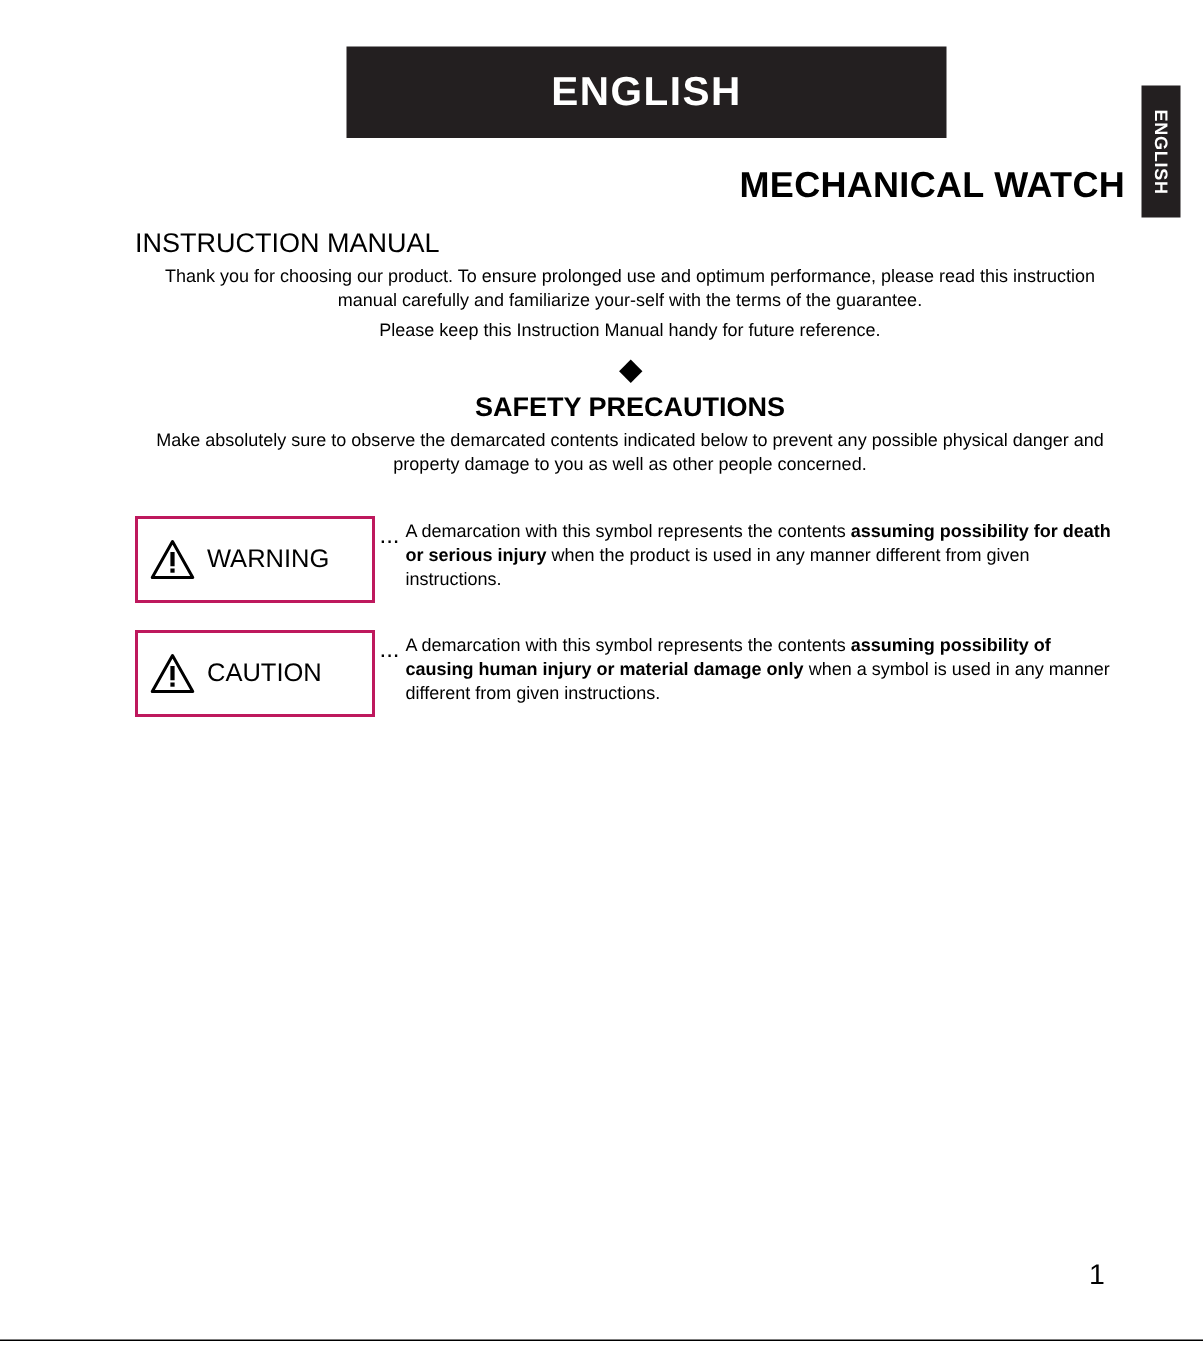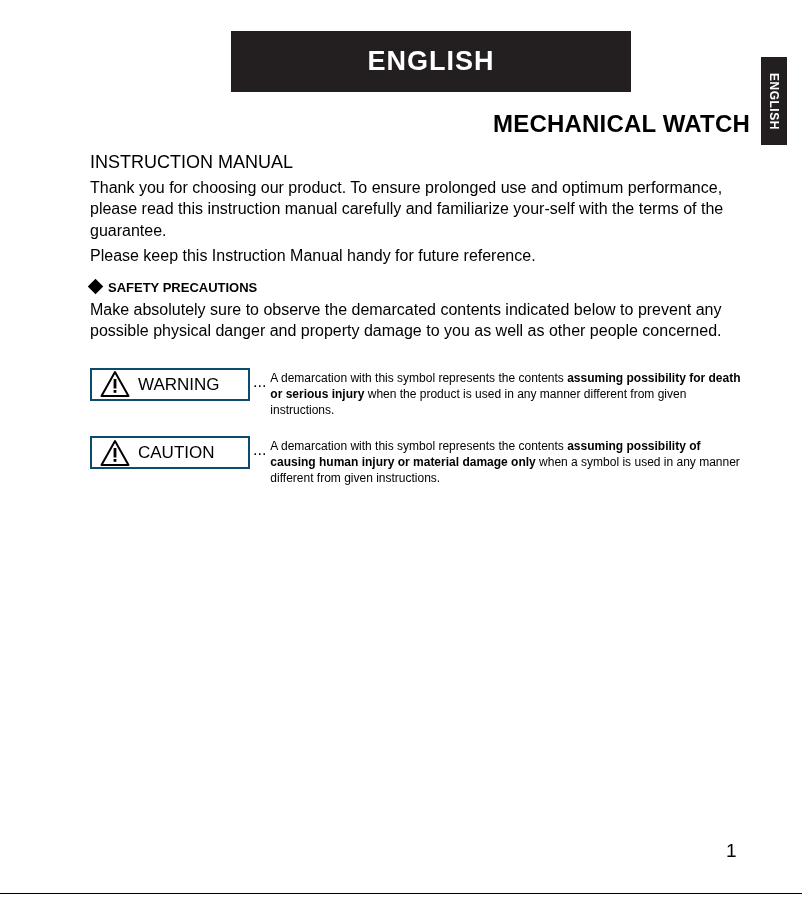--- a/index.html
+++ b/index.html
@@ -73,39 +73,41 @@
     text-align: right;
   }
 
   h2.section-title {
     font-size: 18px;
     font-weight: normal;
     margin: 0 0 4px 0;
   }
 
   p.body-text {
-    font-size: 16px;
+    font-size: 12px;
     line-height: 1.33;
     margin: 0;
+    text-align: center;
   }
   p.body-text + p.body-text {
     margin-top: 4px;
   }
 
   .intro-block {
     margin-bottom: 14px;
   }
 
   .safety-heading {
-    font-size: 13px;
+    font-size: 18px;
     font-weight: bold;
     margin: 14px 0 4px 0;
     display: flex;
     align-items: center;
     gap: 7px;
+    flex-direction: column;
   }
   .diamond {
     display: inline-block;
     width: 11px;
     height: 11px;
     background: #000;
     transform: rotate(45deg);
     flex: 0 0 auto;
     position: relative;
     top: -1px;
@@ -116,22 +118,22 @@
     margin-top: 26px;
   }
   .notice-row {
     display: flex;
     align-items: flex-start;
     margin-bottom: 18px;
   }
   .notice-box {
     flex: 0 0 auto;
     width: 160px;
-    height: 33px;
-    border: 2px solid #0c4a6e;
+    height: 58px;
+    border: 2px solid #be185d;
     display: flex;
     align-items: center;
     gap: 8px;
     padding: 0 8px;
     box-sizing: border-box;
     background: #fff;
   }
   .tri-icon {
     flex: 0 0 auto;
     width: 30px;

